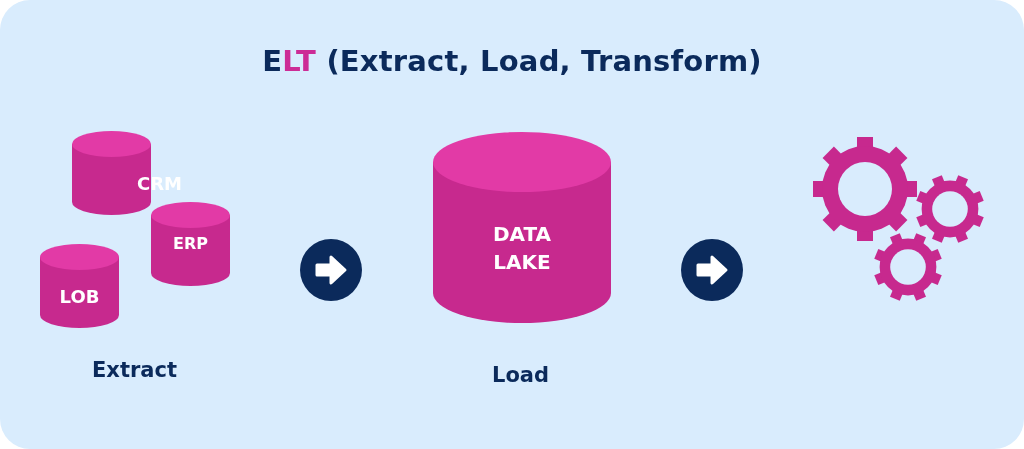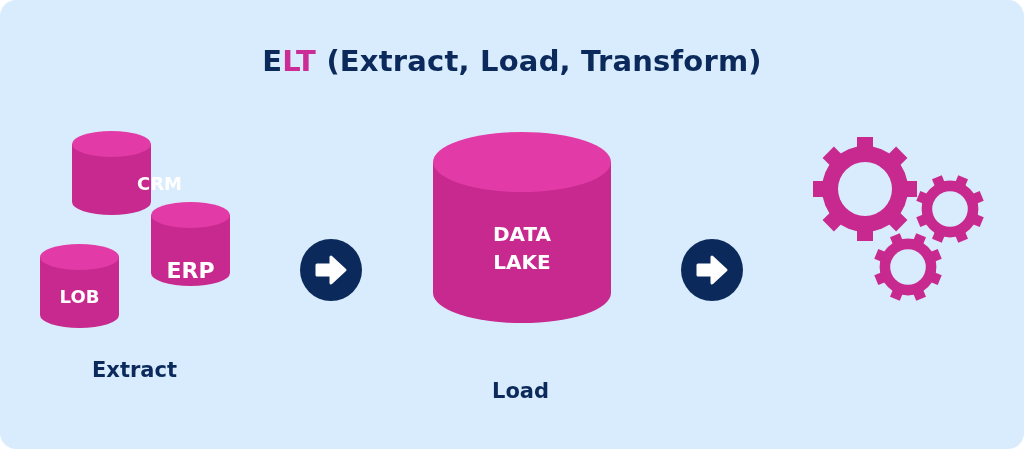--- a/index.html
+++ b/index.html
@@ -1,19 +1,19 @@
 <!DOCTYPE html>
 <html><head>
   <meta charset="utf-8">
   <style>
     html, body { margin: 0; padding: 0; background: #ffffff; }
     body { width: 1024px; height: 449px; position: relative; overflow: hidden;
            font-family: "DejaVu Sans", sans-serif; }
     .panel { position: absolute; left: 0; top: 0; width: 1024px; height: 449px;
-             background: #d9ecfd; border-radius: 16px; }
+             background: #d9ecfd; border-radius: 30px; }
     .title { position: absolute; left: 0; top: 44px; width: 1024px; text-align: center;
              font-size: 29px; font-weight: bold; color: #0b2a5b; letter-spacing: 0.2px; }
     .title .hl { color: #cc2c96; }
     .cyl { position: absolute; }
     .cyl svg { position: absolute; left: 0; top: 0; }
     .cyl-label { position: absolute; left: 0; width: 100%; text-align: center;
                  color: #ffffff; font-weight: bold; }
     .arrow { position: absolute; width: 62px; height: 62px; border-radius: 50%;
              background: #0b2a5b; }
     .arrow svg { position: absolute; left: 0; top: 0; }
@@ -33,21 +33,21 @@
       <ellipse cx="39.5" cy="13" rx="39.5" ry="13" fill="#e23aa6"></ellipse>
     </svg>
     <div class="cyl-label" style="top:42px; font-size:18px;padding-left:48px;">CRM</div>
   </div>
 
   <div class="cyl" style="left:151px; top:202px; width:79px; height:84px;">
     <svg width="79" height="84" viewBox="0 0 79 84">
       <path d="M0 13 L0 71 A39.5 13 0 0 0 79 71 L79 13 Z" fill="#c7298e"></path>
       <ellipse cx="39.5" cy="13" rx="39.5" ry="13" fill="#e23aa6"></ellipse>
     </svg>
-    <div class="cyl-label" style="top:56px; font-size:22px;">ERP</div>
+    <div class="cyl-label" style="top:32px; font-size:16px;">ERP</div>
   </div>
 
   <div class="cyl" style="left:40px; top:244px; width:79px; height:84px;">
     <svg width="79" height="84" viewBox="0 0 79 84">
       <path d="M0 13 L0 71 A39.5 13 0 0 0 79 71 L79 13 Z" fill="#c7298e"></path>
       <ellipse cx="39.5" cy="13" rx="39.5" ry="13" fill="#e23aa6"></ellipse>
     </svg>
     <div class="cyl-label" style="top:42px; font-size:18px;">LOB</div>
   </div>
 
@@ -101,15 +101,15 @@
 
       <g transform="translate(108,137) scale(0.66)" fill="#c7298e">
         <use href="#tooth8" transform="rotate(22.5)"></use>
         <circle r="43" fill="#c7298e"></circle>
         <circle r="27" fill="#d9ecfd"></circle>
       </g>
     </svg>
   </div>
 
   <div class="step-label" style="left:92px; top:358px;">Extract</div>
-  <div class="step-label" style="left:492px; top:379px;">Load</div>
+  <div class="step-label" style="left:492px; top:363px;">Load</div>
 
 </div>
 
 </body></html>

